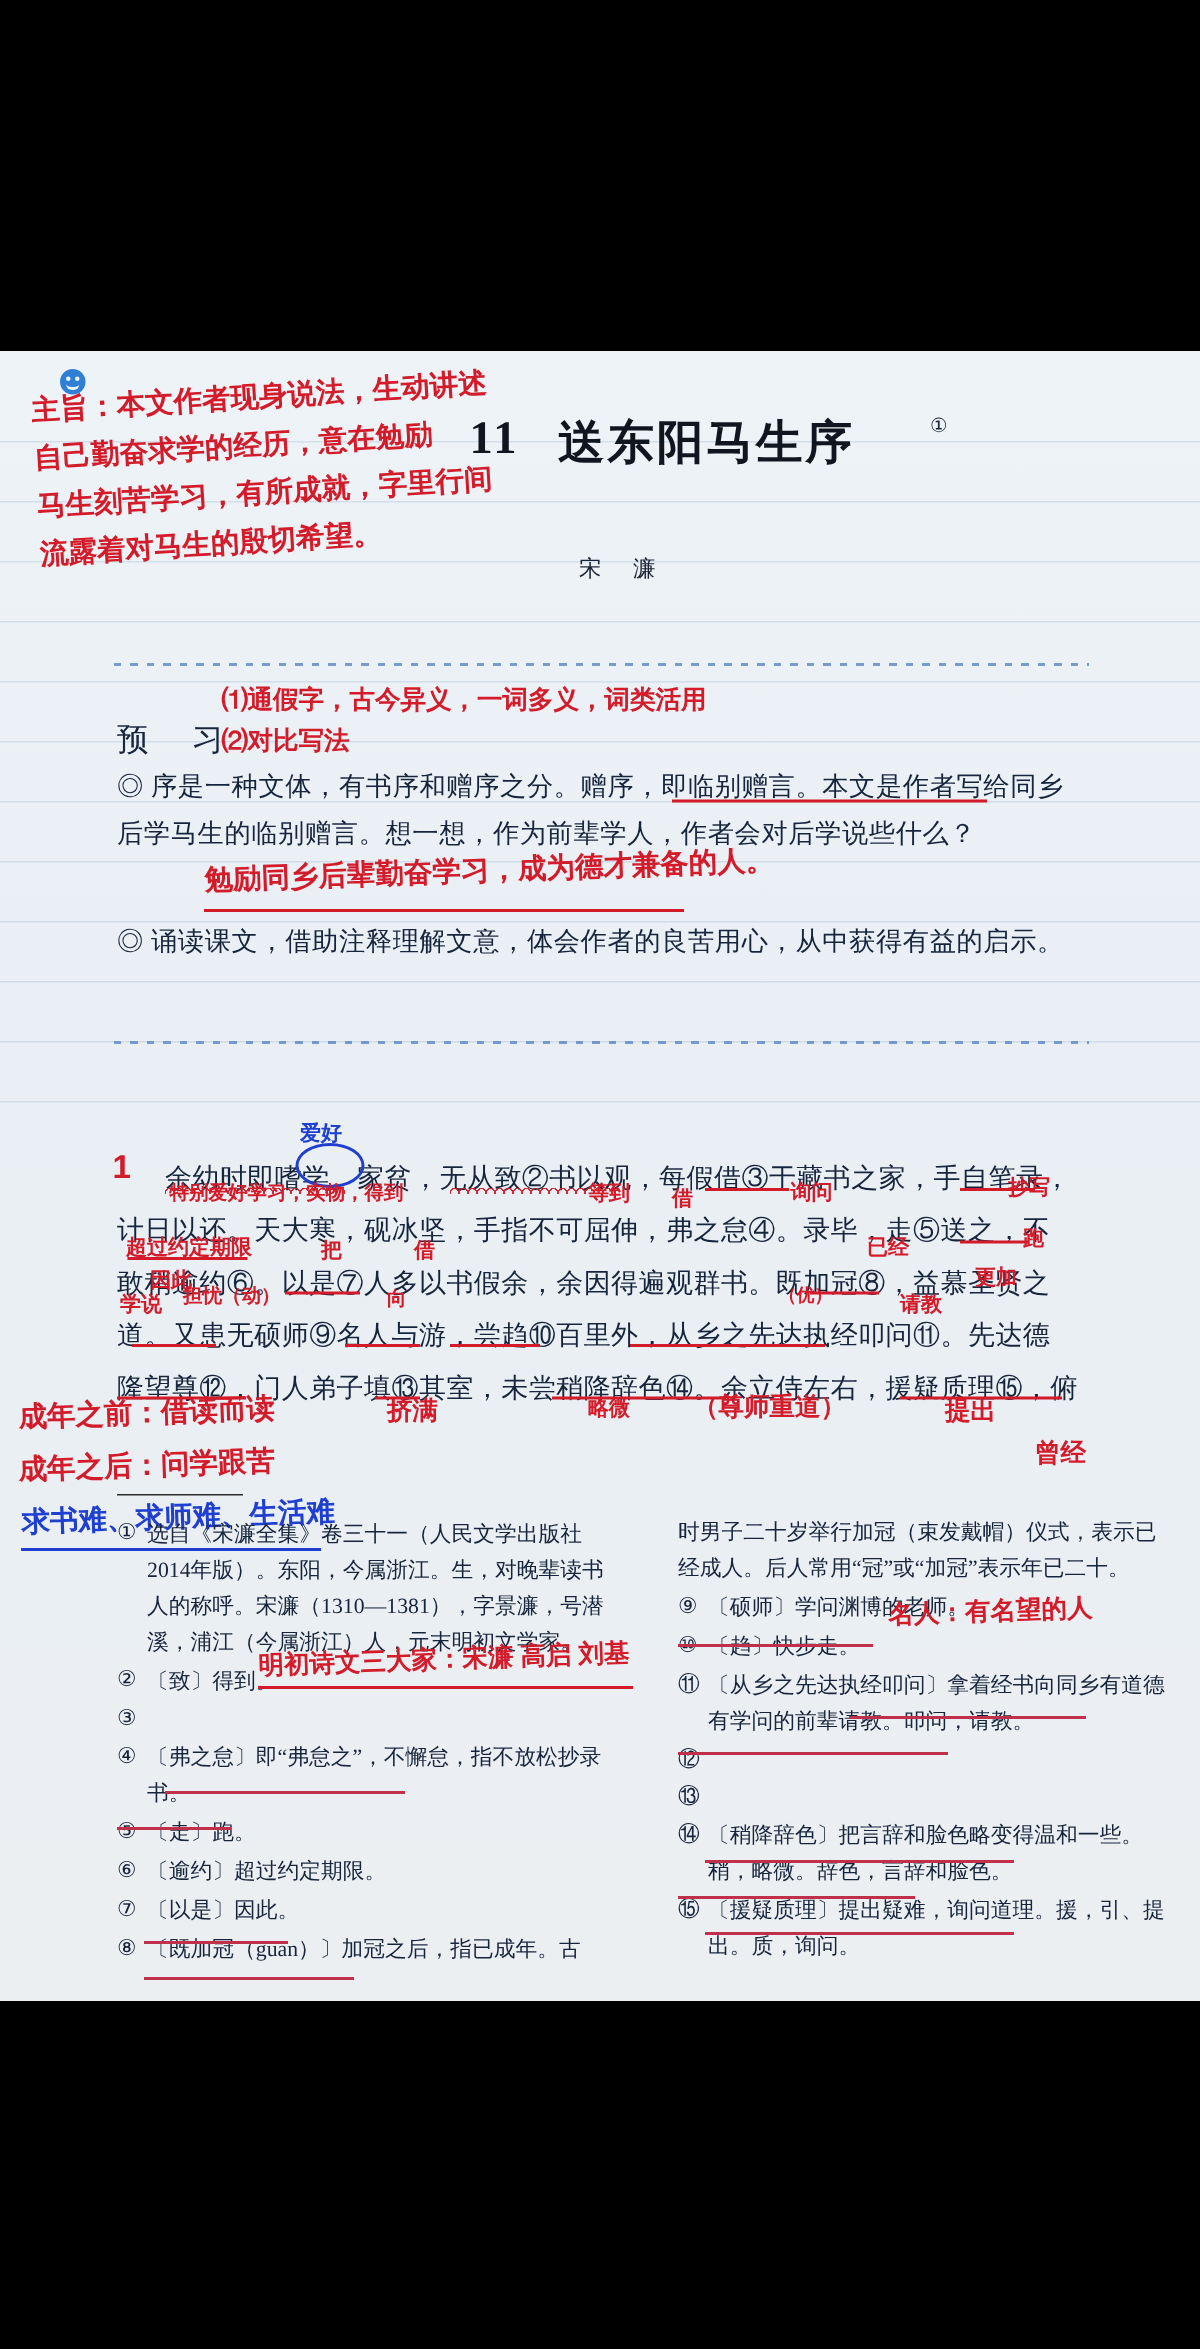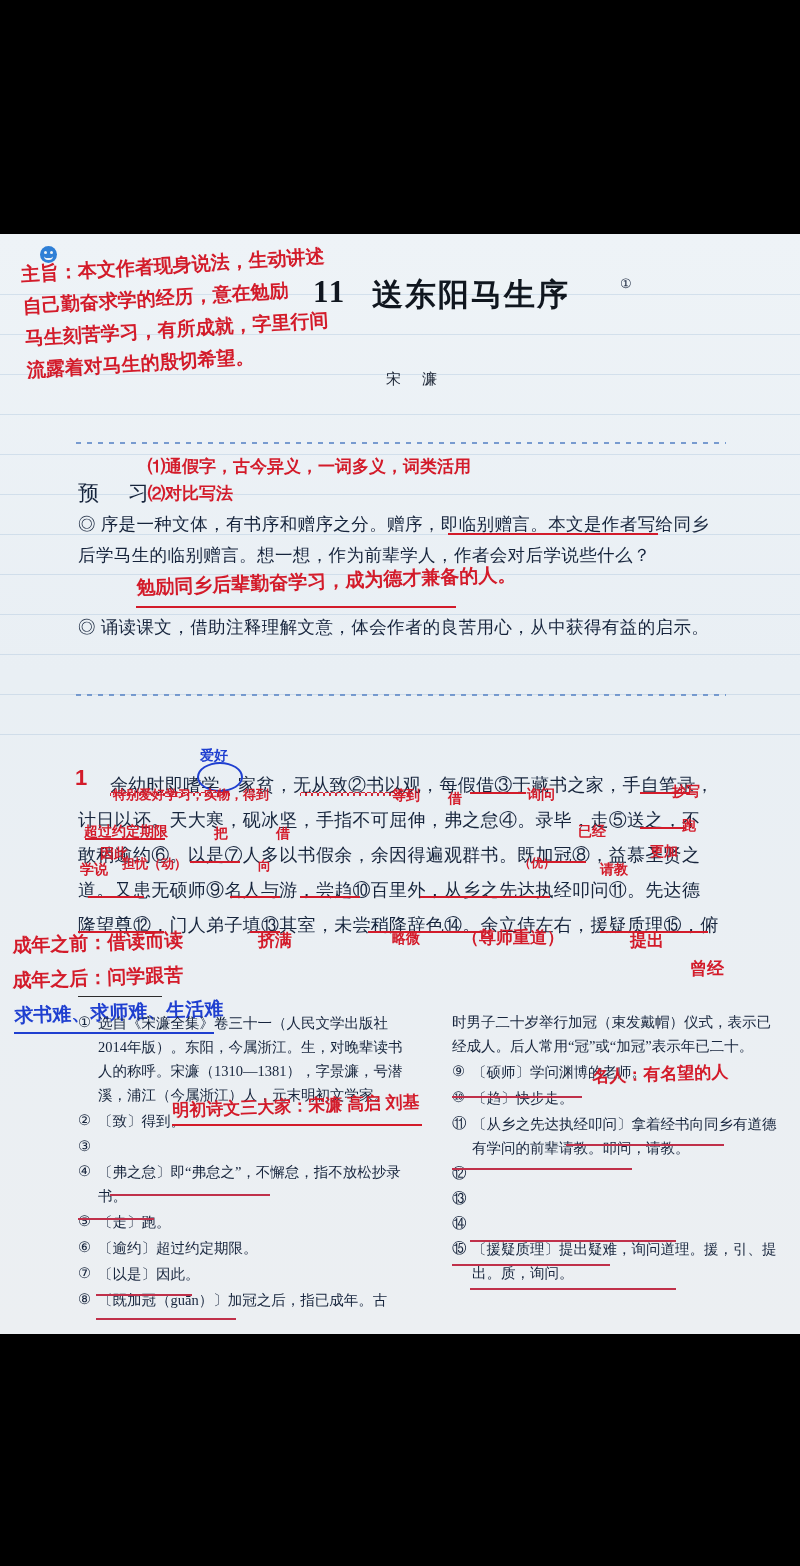--- a/index.html
+++ b/index.html
@@ -216,20 +216,21 @@
     <span class="note-row" style="display:block">时男子二十岁举行加冠（束发戴帽）仪式，表示已经成人。后人常用“冠”或“加冠”表示年已二十。</span>
     <span class="note-row">⑨</span>
     <span class="note-row" style="margin-top:-24px; padding-left:20px; display:block">〔硕师〕学问渊博的老师。</span>
     <span class="note-row">⑩</span>
     <span class="note-row" style="margin-top:-24px; padding-left:20px; display:block">〔趋〕快步走。</span>
     <span class="note-row">⑪</span>
     <span class="note-row" style="margin-top:-24px; padding-left:20px; display:block">〔从乡之先达执经叩问〕拿着经书向同乡有道德有学问的前辈请教。叩问，请教。</span>
     <span class="note-row">⑫</span>
     <span class="note-row">⑬</span>
     <span class="note-row">⑭</span>
+    <span class="note-row" style="margin-top:-24px; padding-left:20px; display:block">〔稍降辞色〕把言辞和脸色略变得温和一些。稍，略微。辞色，言辞和脸色。</span>
     <span class="note-row">⑮</span>
     <span class="note-row" style="margin-top:-24px; padding-left:20px; display:block">〔援疑质理〕提出疑难，询问道理。援，引、提出。质，询问。</span>
   </div>
 
   <div class="hw hw-red hw-rot2" style="left:172px; top:866px; font-size:17px">明初诗文三大家：宋濂 高启 刘基</div>
   <div class="uline" style="left:172px; top:890px; width:250px"></div>
   <div class="hw hw-red hw-rot2" style="left:592px; top:832px; font-size:17px">名人：有名望的人</div>
 
   <div class="uline-k" style="left:110px; top:960px; width:160px"></div>
   <div class="uline-k" style="left:78px; top:984px; width:76px"></div>

